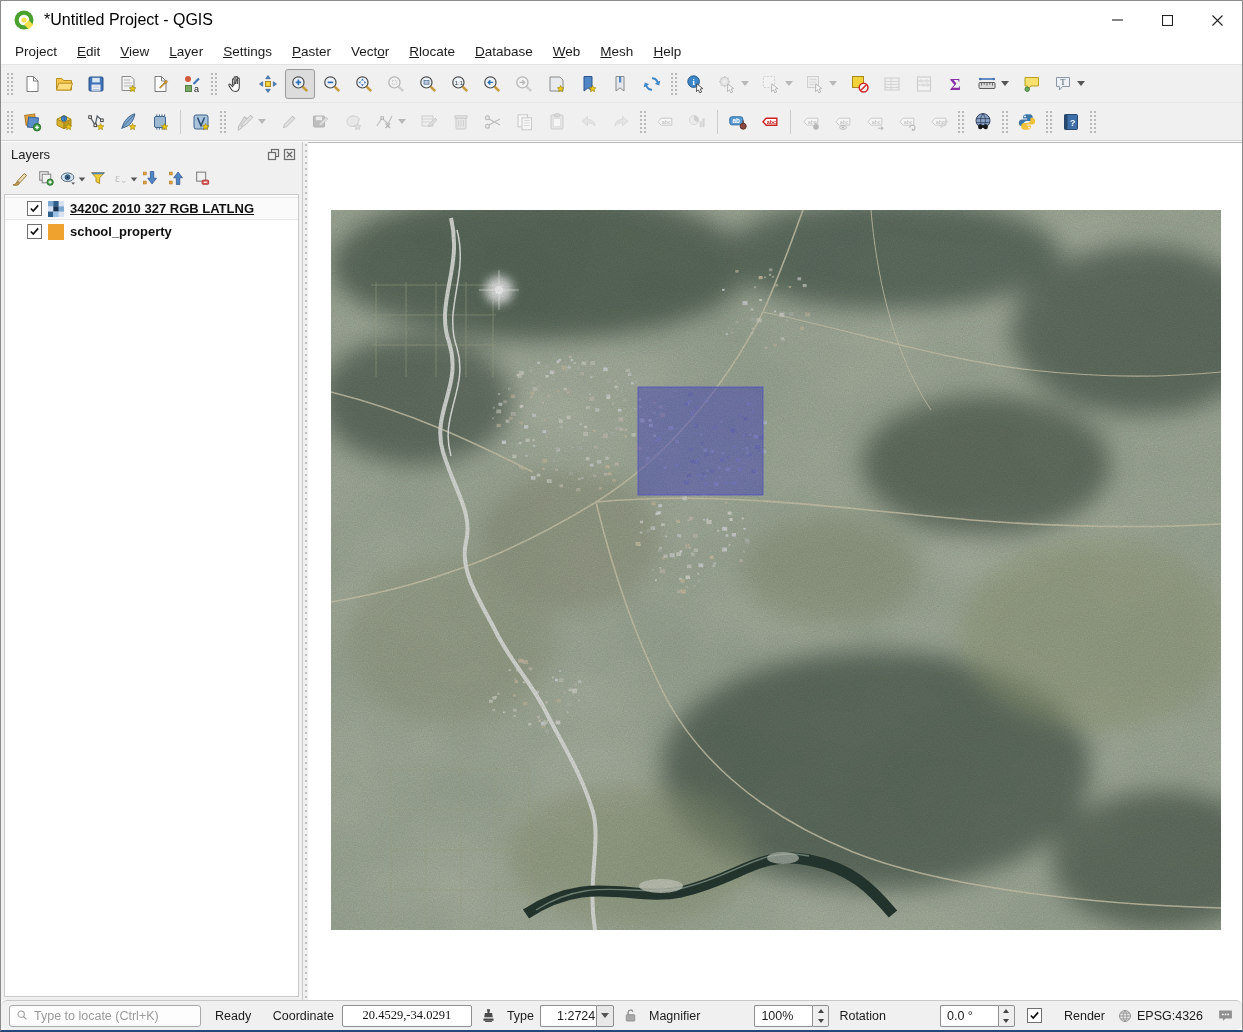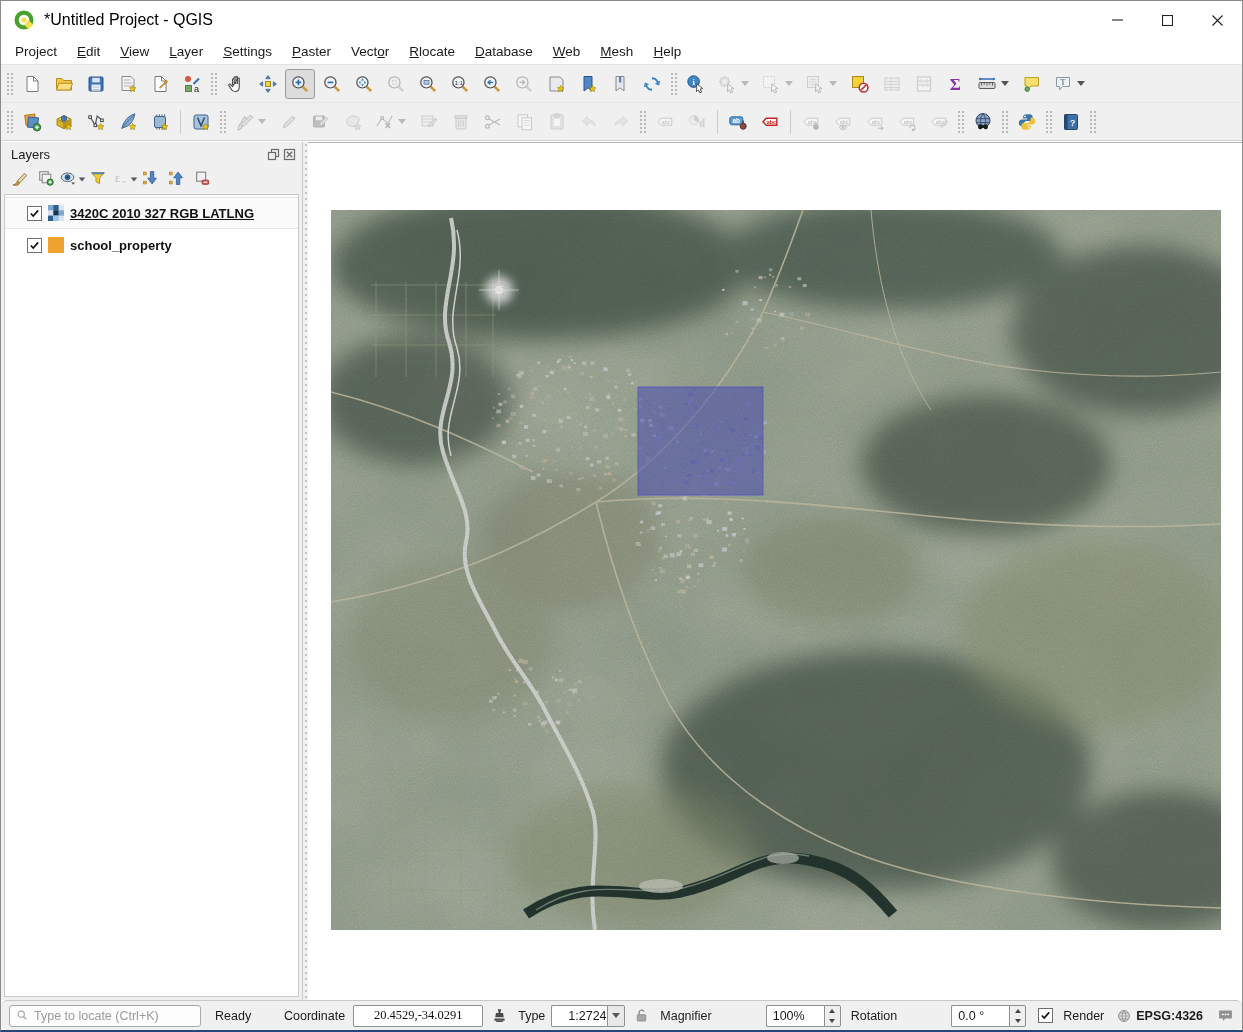--- a/index.html
+++ b/index.html
@@ -39,21 +39,21 @@
   .layers-panel { width:302px; background:#f0f0f0; border-right:1px solid #c9c9c9; display:flex; flex-direction:column; }
   .panel-header { height:24px; display:flex; align-items:center; padding:0 6px 0 10px; font-size:13px; color:#1a1a1a; }
   .panel-hbtns { margin-left:auto; display:flex; gap:3px; }
   .panel-hbtn svg { width:13px; height:13px; display:block; }
   .panel-toolbar { height:26px; display:flex; align-items:center; padding-left:6px; }
   .pbtn { width:26px; height:24px; display:flex; align-items:center; justify-content:center; }
   .pbtn svg { width:18px; height:18px; }
   .pbtn.disabled svg { filter:grayscale(1) opacity(.45); }
   .pbtn .dd { transform:scale(.8); margin-left:1px; }
   .layer-tree { flex:1; background:#fff; border:1px solid #c9c9c9; margin:2px 3px 3px 3px; padding-top:2px; }
-  .layer-row { display:flex; align-items:center; height:32px; padding-left:22px; gap:6px; }
+  .layer-row { display:flex; align-items:center; height:23px; padding-left:22px; gap:6px; }
   .layer-row.selected { background:#fafafa; border-top:1px solid #e7e7e7; border-bottom:1px solid #e7e7e7; }
   .cbx { width:15px; height:15px; border:1px solid #707070; background:#fff; display:flex; align-items:center; justify-content:center; }
   .cbx svg { width:11px; height:11px; }
   .layer-icon { width:16px; height:16px; }
   .layer-icon svg { width:16px; height:16px; display:block; }
   .swatch { width:16px; height:16px; }
   .layer-label { font-weight:bold; font-size:13px; white-space:nowrap; }
   .layer-row.selected .layer-label { text-decoration:underline; }
 
   .splitter { width:5px; background:#f0f0f0; background-image:radial-gradient(#c2c2c2 30%, transparent 32%); background-size:4px 6px; background-repeat:repeat-y; background-position:center 6px; }
@@ -75,22 +75,22 @@
   .combo { display:flex; margin-left:6px; }
   .combo .val { width:56px; height:22px; border:1px solid #8f8f8f; border-right:none; background:#fff; display:flex; align-items:center; padding-left:16px; border-radius:2px 0 0 2px; }
   .combo .arrow { width:18px; height:22px; border:1px solid #8f8f8f; background:#e8e8e8; display:flex; align-items:center; justify-content:center; border-radius:0 2px 2px 0; }
   .combo .arrow .dd { margin:0; }
   .spin { display:flex; margin-left:6px;padding-left:48px; }
   .spin .val { width:58px; height:22px; border:1px solid #8f8f8f; border-right:none; background:#fff; display:flex; align-items:center; padding-left:6px; border-radius:2px 0 0 2px; }
   .spin .btns { width:17px; height:22px; border:1px solid #8f8f8f; background:#efefef; display:flex; flex-direction:column; border-radius:0 2px 2px 0; }
   .spin .btns span { flex:1; display:flex; align-items:center; justify-content:center; }
   .tri-up { width:0; height:0; border-left:3.5px solid transparent; border-right:3.5px solid transparent; border-bottom:4px solid #444; }
   .tri-dn { width:0; height:0; border-left:3.5px solid transparent; border-right:3.5px solid transparent; border-top:4px solid #444; }
-  .render-wrap { display:flex; align-items:center; gap:10px; margin-left:12px; }
-  .crs-wrap { display:flex; align-items:center; gap:4px; margin-left:12px;font-weight:bold; }
+  .render-wrap { display:flex; align-items:center; gap:22px; margin-left:12px; }
+  .crs-wrap { display:flex; align-items:center; gap:4px; margin-left:12px; }
   .msg-icon { margin-left:14px; }
 </style>
 </head>
 <body>
 
 <div id="window">
 
   <div class="titlebar">
     <svg class="logo" viewBox="0 0 24 24">
       <path d="M12 2.5A9.5 9.5 0 1 0 21.5 12 9.5 9.5 0 0 0 12 2.5zm0 4.2A5.3 5.3 0 1 1 6.7 12 5.3 5.3 0 0 1 12 6.7z" fill="#4ba12e"></path>

